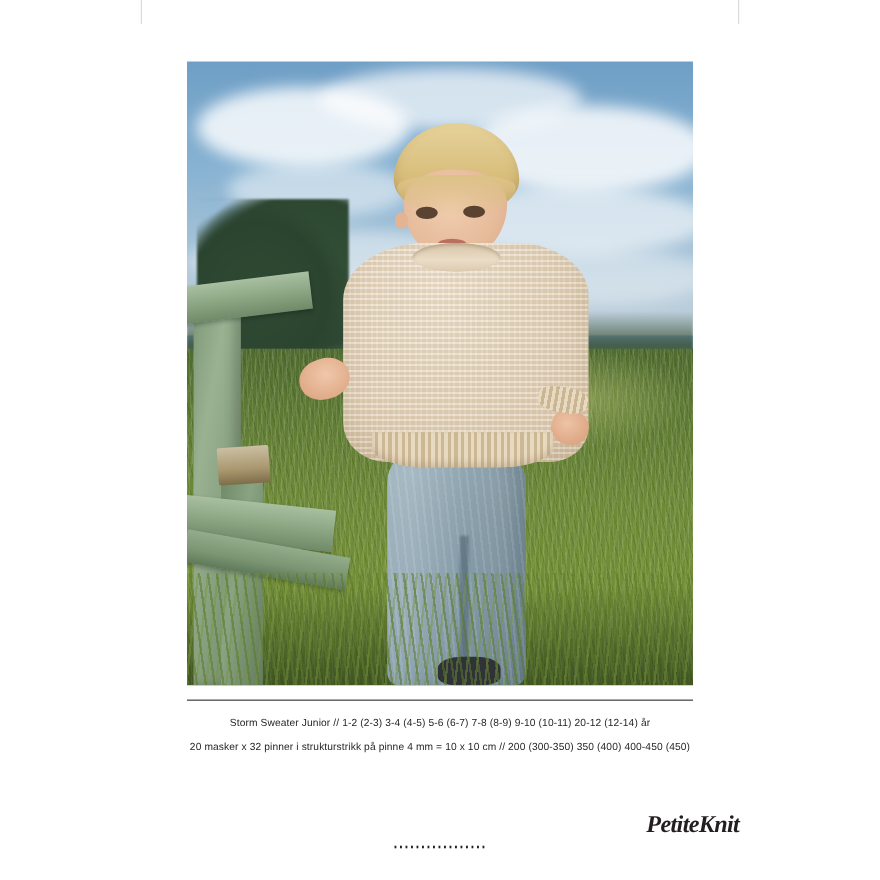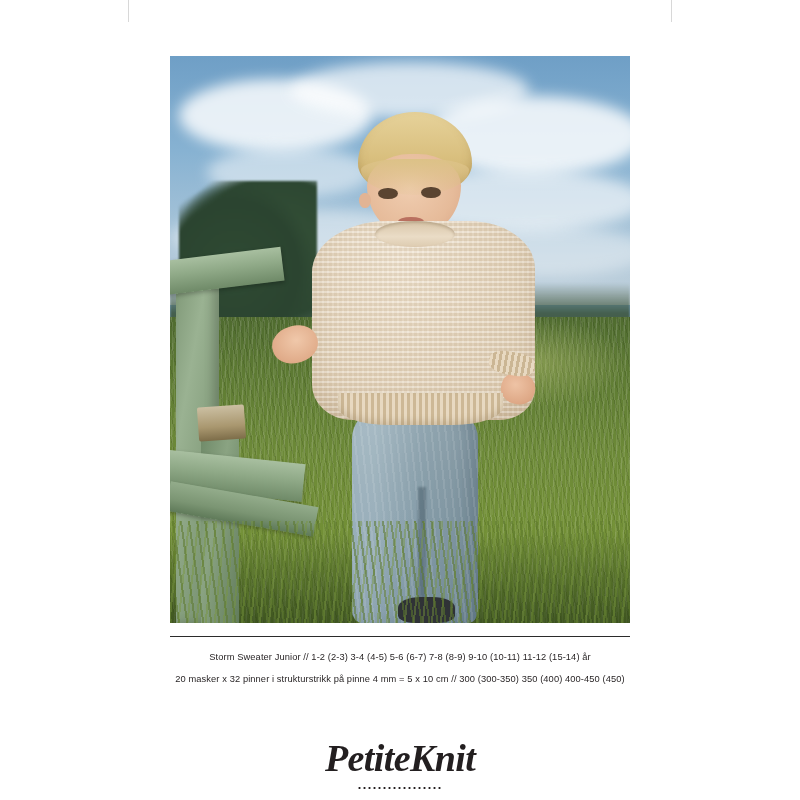--- a/index.html
+++ b/index.html
@@ -403,23 +403,23 @@
     color: #231f20;
     white-space: nowrap;
   }
 
   
   .logo {
     position: absolute;
     left: 0;
     top: 736px;
     width: 544px;
-    text-align: center;
+    text-align: right;
     font-family: "Liberation Serif", serif;
-    font-size: 38px;
+    font-size: 22px;
     font-style: italic;
     font-weight: 700;
     letter-spacing: -0.6px;
     color: #231f20;
   }
   .logo .dots {
     display: block;
     margin: 6px auto 0;
     width: 86px;
     height: 4px;
@@ -488,22 +488,22 @@
           <div class="hand-l"></div>
         </div>
 
         <div class="fg-grass"></div>
       </div>
     </div>
 
     <div class="divider"></div>
 
     <div class="caption">
-      <div class="line">Storm Sweater Junior // 1-2 (2-3) 3-4 (4-5) 5-6 (6-7) 7-8 (8-9) 9-10 (10-11) 11-12 (15-14) år</div>
-      <div class="line">20 masker x 32 pinner i strukturstrikk på pinne 4 mm = 5 x 10 cm // 300 (300-350) 350 (400) 400-450 (450)</div>
+      <div class="line">Storm Sweater Junior // 1-2 (2-3) 3-4 (4-5) 5-6 (6-7) 7-8 (8-9) 9-10 (10-11) 20-12 (12-14) år</div>
+      <div class="line">20 masker x 32 pinner i strukturstrikk på pinne 4 mm = 10 x 10 cm // 200 (300-350) 350 (400) 400-450 (450)</div>
     </div>
 
     <div class="logo">
       <span>PetiteKnit</span>
       <span class="dots"></span>
     </div>
 
   </div>
 </div>
 

